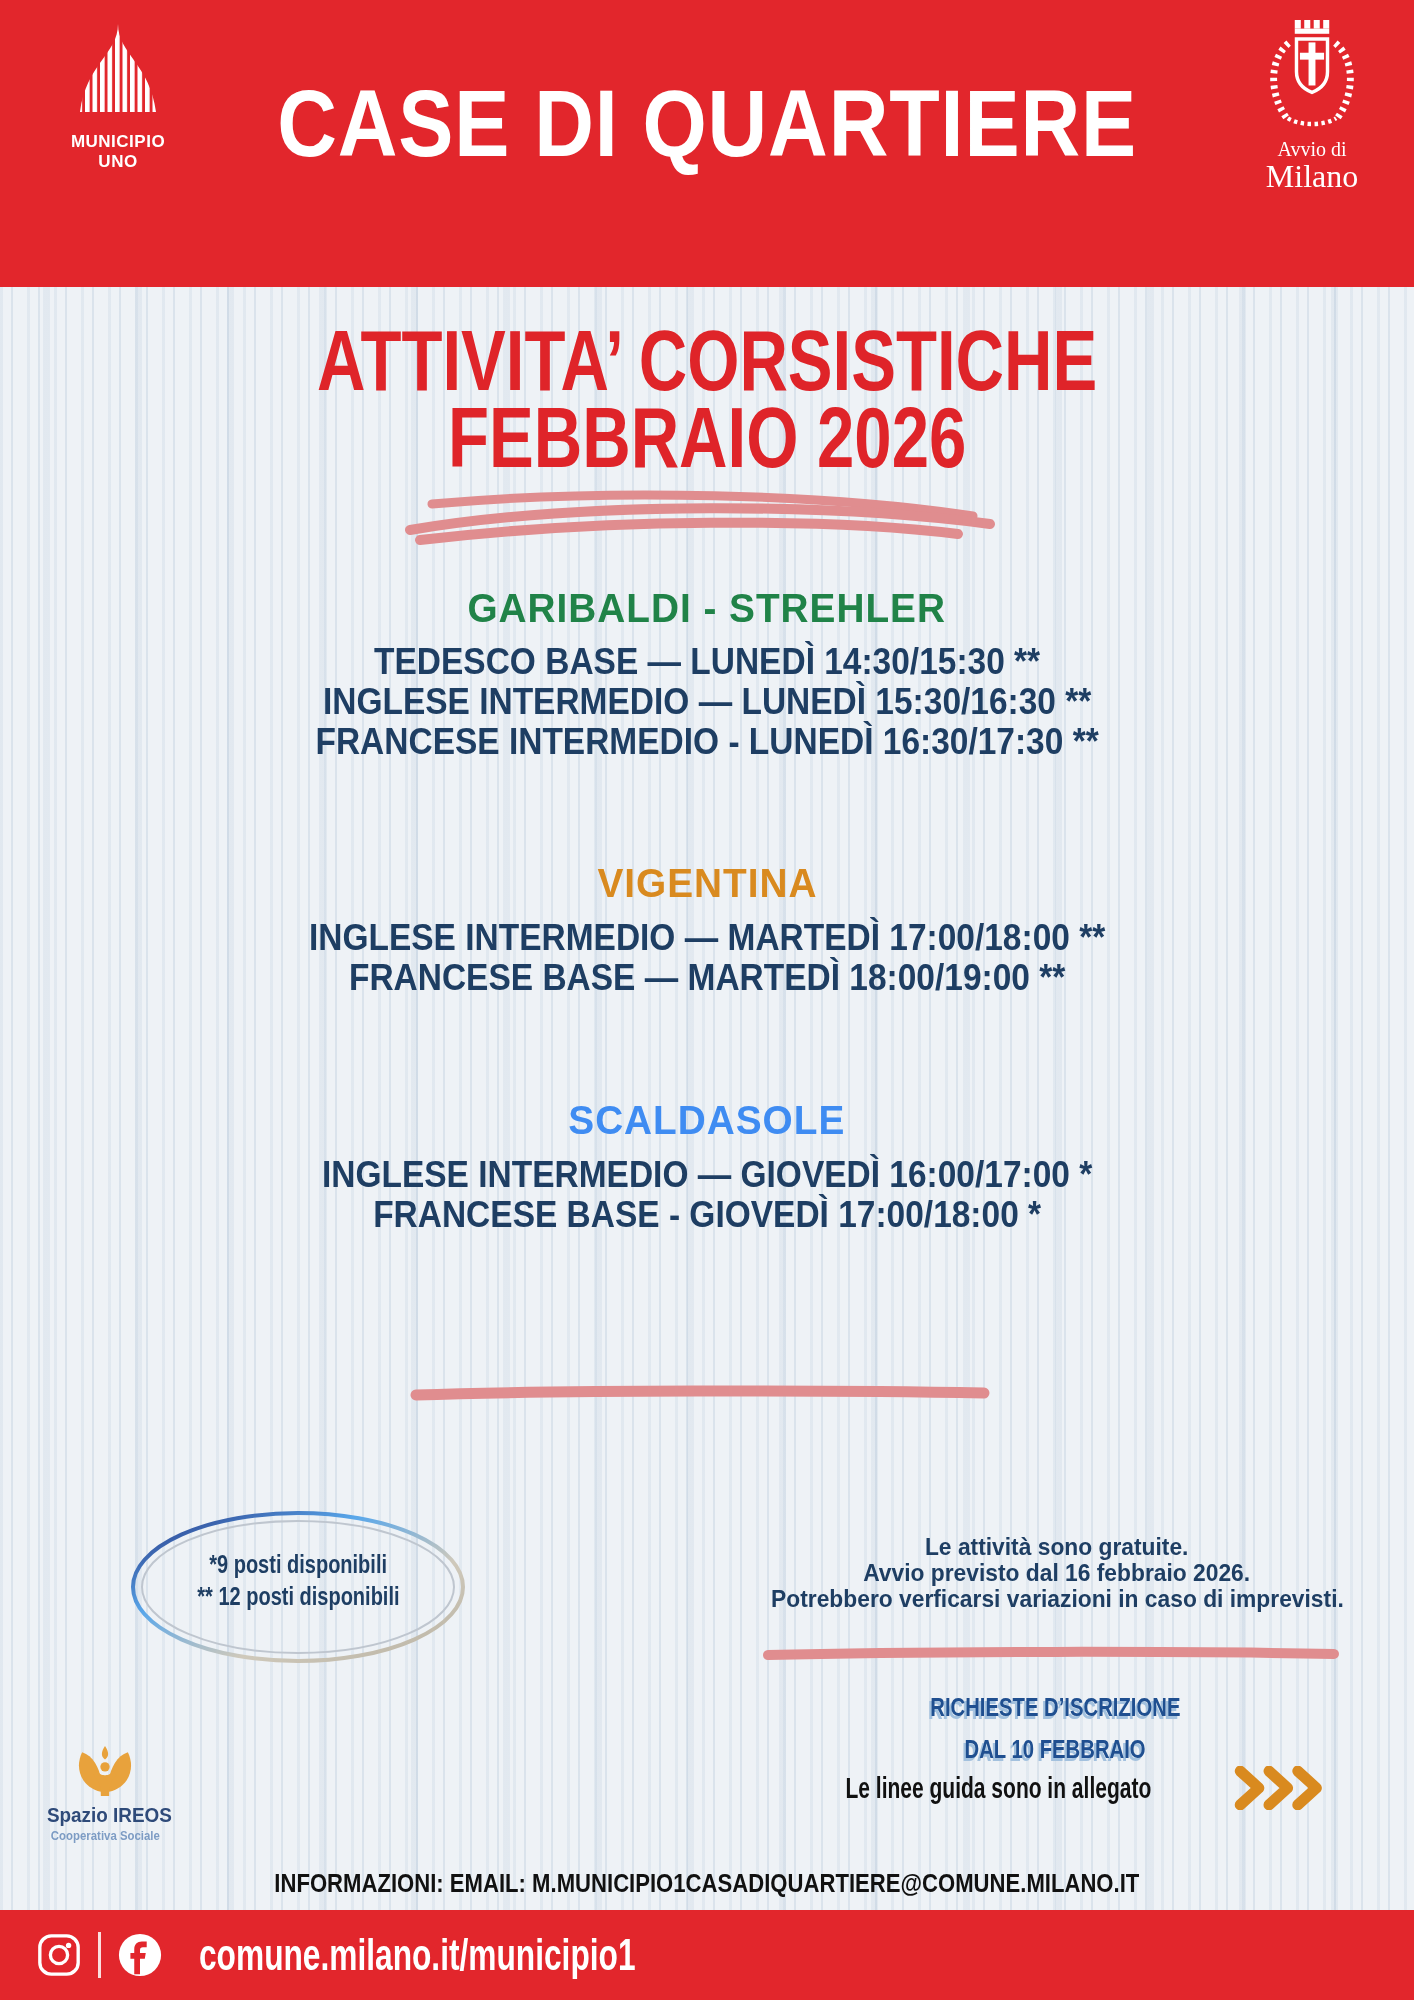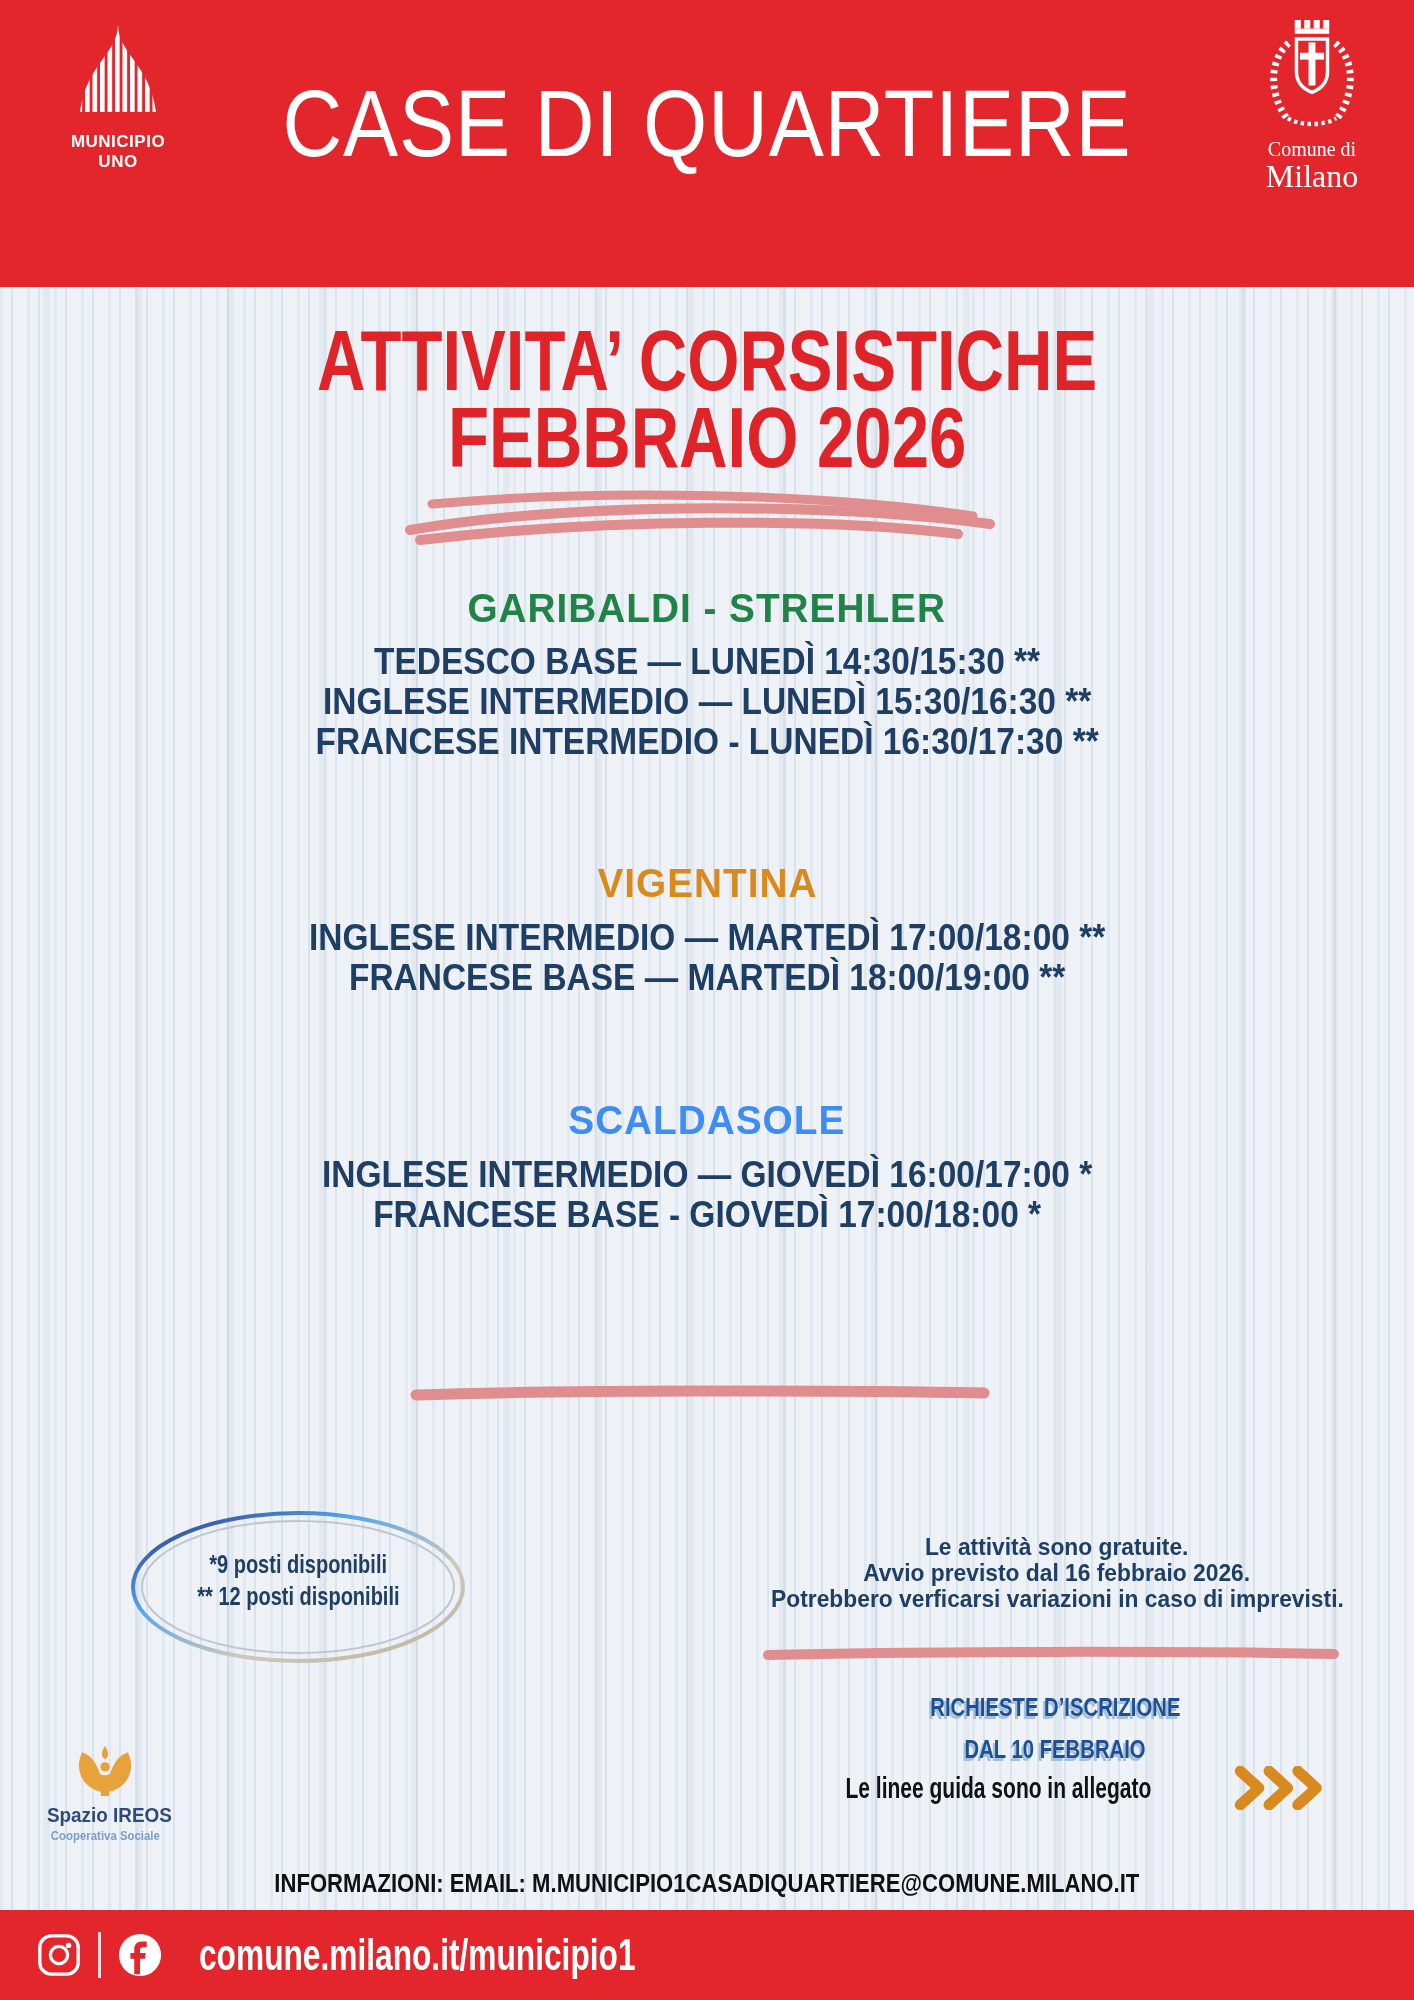--- a/index.html
+++ b/index.html
@@ -9,21 +9,21 @@
     background:
       repeating-linear-gradient(90deg, rgba(173,194,214,.20) 0 3px, rgba(0,0,0,0) 3px 11px, rgba(148,174,200,.22) 11px 13px, rgba(0,0,0,0) 13px 27px),
       repeating-linear-gradient(90deg, rgba(0,0,0,0) 0 43px, rgba(118,150,185,.10) 43px 50px, rgba(0,0,0,0) 50px 92px),
       #eef2f6;
   }
   .abs{position:absolute;}
   .cond{display:inline-block;white-space:nowrap;}
   
   .hdr{position:absolute;left:0;top:0;width:100%;height:287px;background:#e2262c;}
   .brand{position:absolute;left:0;right:0;top:76px;text-align:center;color:#fff;
-         font-size:95px;font-weight:400;line-height:95px;letter-spacing:1px;}
+         font-size:95px;font-weight:700;line-height:95px;letter-spacing:1px;}
   .brand .cond{transform:scaleX(.87);}
   .mulogo{position:absolute;left:52px;top:24px;width:132px;text-align:center;color:#fff;}
   .mulogo .lbl{font-size:17px;font-weight:700;letter-spacing:.5px;margin-top:4px;}
   .crest{position:absolute;left:1232px;top:20px;width:160px;text-align:center;color:#fff;
          font-family:"Liberation Serif", serif;}
   .crest .l1{font-size:20px;margin-top:2px;line-height:22px;}
   .crest .l2{font-size:32px;line-height:32px;}
   
   .hero{position:absolute;left:0;right:0;top:322px;text-align:center;color:#df2429;
         font-size:86px;line-height:77px;font-weight:800;}
@@ -106,21 +106,21 @@
               <rect x="73" y="0" width="7" height="10"></rect>
           </g>
           <path d="M30 113 C10 85 10 45 34 26" stroke="#fff" stroke-width="8" fill="none" stroke-dasharray="4 5"></path>
           <path d="M90 113 C110 85 110 45 86 26" stroke="#fff" stroke-width="8" fill="none" stroke-dasharray="4 5"></path>
           <path d="M32 114 C46 123 74 123 88 114" stroke="#fff" stroke-width="5" fill="none" stroke-dasharray="4 4"></path>
           <path d="M42 22 h36 v38 c0 12 -8 20 -18 24 c-10 -4 -18 -12 -18 -24 z" fill="none" stroke="#fff" stroke-width="4"></path>
           <rect x="56" y="26" width="8" height="50" fill="#fff"></rect>
           <rect x="46" y="38" width="28" height="8" fill="#fff"></rect>
         </svg>
       </span>
-      <div class="l1">Comune di</div>
+      <div class="l1">Avvio di</div>
       <div class="l2">Milano</div>
     </div>
   </div>
 
   <div class="hero">
     <div><span class="cond">ATTIVITA’ CORSISTICHE</span></div>
     <div><span class="cond">FEBBRAIO 2026</span></div>
   </div>
 
   <div class="abs" style="left:398px;top:486px;">

